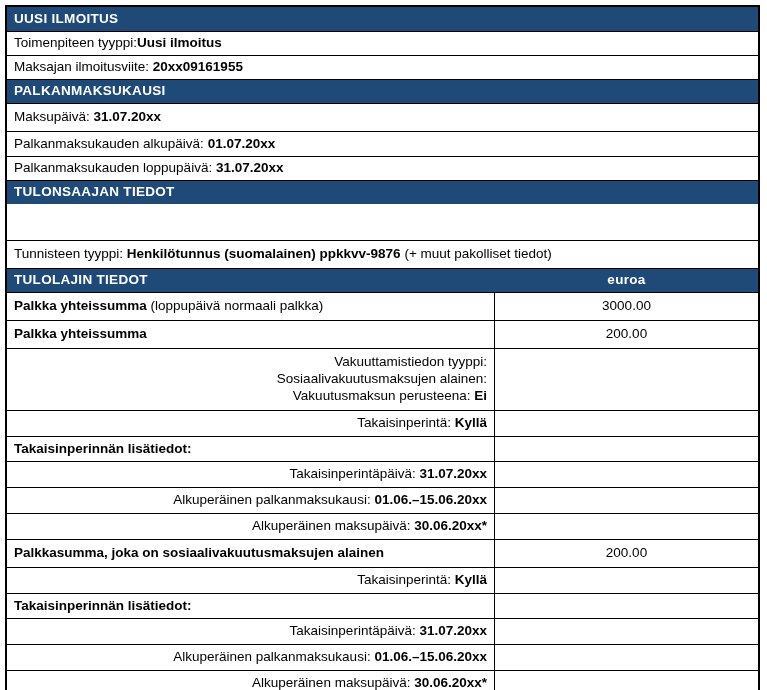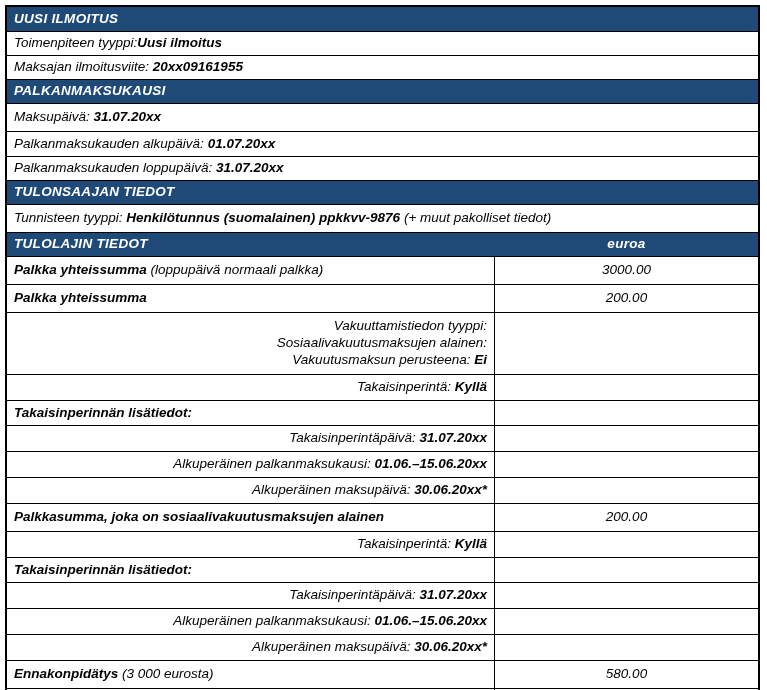--- a/index.html
+++ b/index.html
@@ -16,21 +16,21 @@
     margin: 5px 0 0 5px;
     width: 755px;
     border: 2px solid #000;
     background: #fff;
   }
   .row { display: flex; align-items: stretch; border-top: 1px solid #000; }
   .row:first-child { border-top: none; }
   .row.section, .row.cols { background: var(--hdr, #1F4A78); color: #fff; }
   .cell {
     display: flex; flex-direction: column; justify-content: center;
-    padding: 0 7px; min-width: 0; font-style: italic;
+    padding: 0 7px; min-width: 0;
   }
   .full-cell { flex: 1 1 auto; }
   .label-cell { flex: 1 1 auto; border-right: 1px solid #000; }
   .row.cols .label-cell { border-right: none; }
   .value-cell {
     flex: 0 0 263px;
     justify-content: center; text-align: center;
   }
   .line { line-height: 1.25; }
   .align-right .line { text-align: right; }
@@ -74,21 +74,21 @@
     <div class="row full" style="min-height: 24px;">
       <div class="cell full-cell">
         <div class="line"><span>Palkanmaksukauden loppupäivä: </span><span class="b">31.07.20xx</span></div>
       </div>
     </div>
     <div class="row section" style="min-height: 24px;">
       <div class="cell full-cell">
         <div class="line"><span class="b">TULONSAAJAN TIEDOT</span></div>
       </div>
     </div>
-    <div class="row full" style="min-height: 28px;">
+    <div class="row full" style="min-height: 28px; margin-top: 36px;">
       <div class="cell full-cell">
         <div class="line"><span>Tunnisteen tyyppi: </span><span class="b">Henkilötunnus (suomalainen) ppkkvv-9876</span><span> (+ muut pakolliset tiedot)</span></div>
       </div>
     </div>
     <div class="row cols" style="min-height: 24px;">
       <div class="cell label-cell">
         <div class="line"><span class="b">TULOLAJIN TIEDOT</span></div>
       </div>
       <div class="cell value-cell">
         <div class="line"><span class="b">euroa</span></div>

